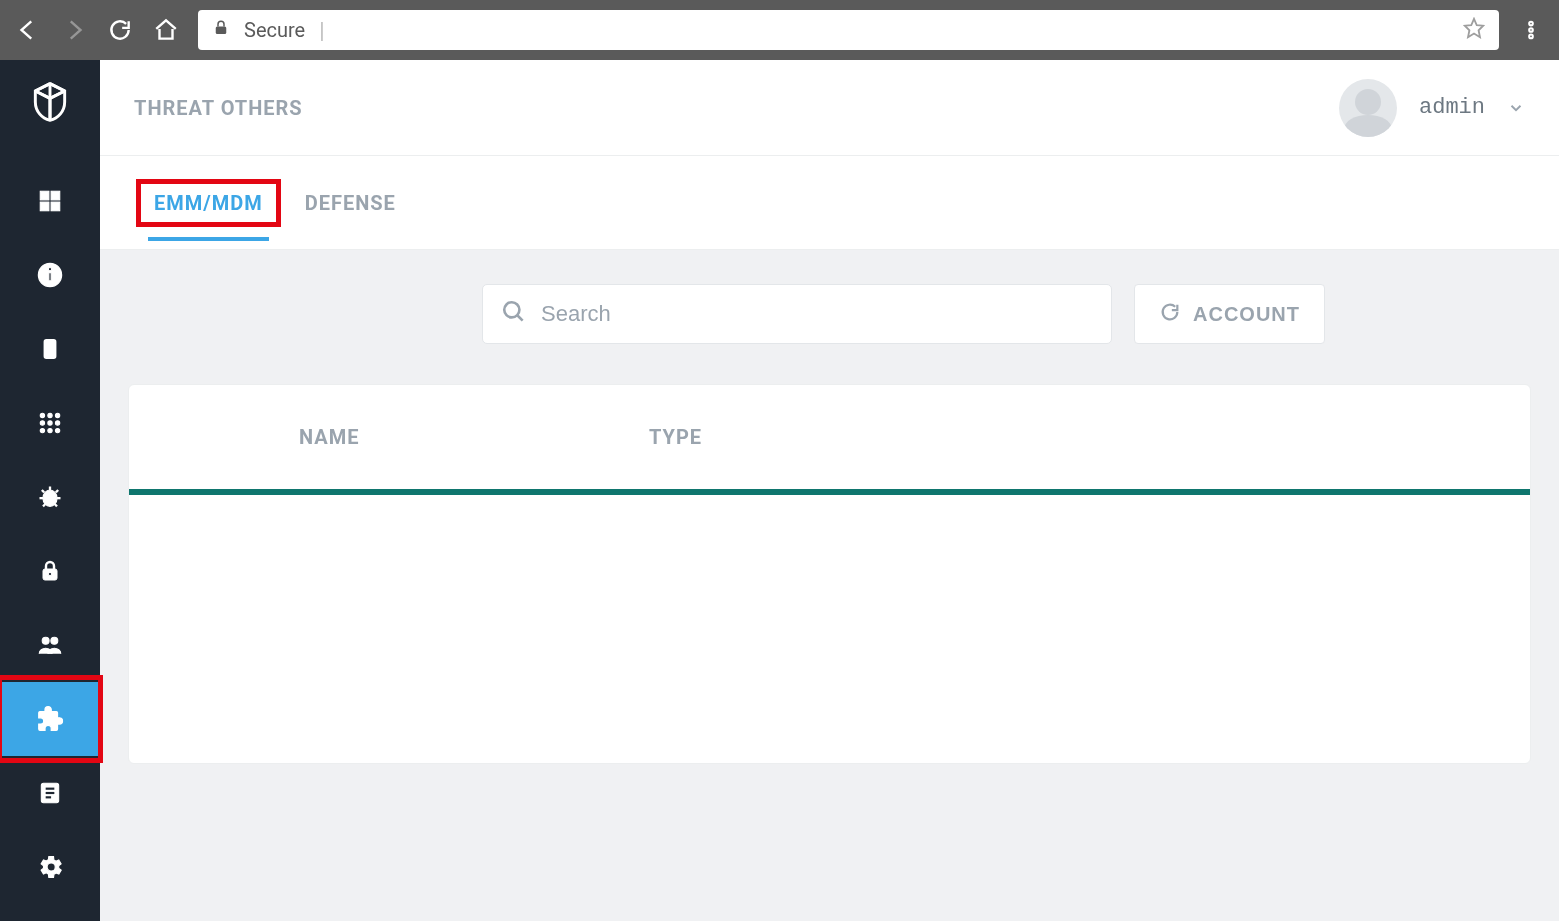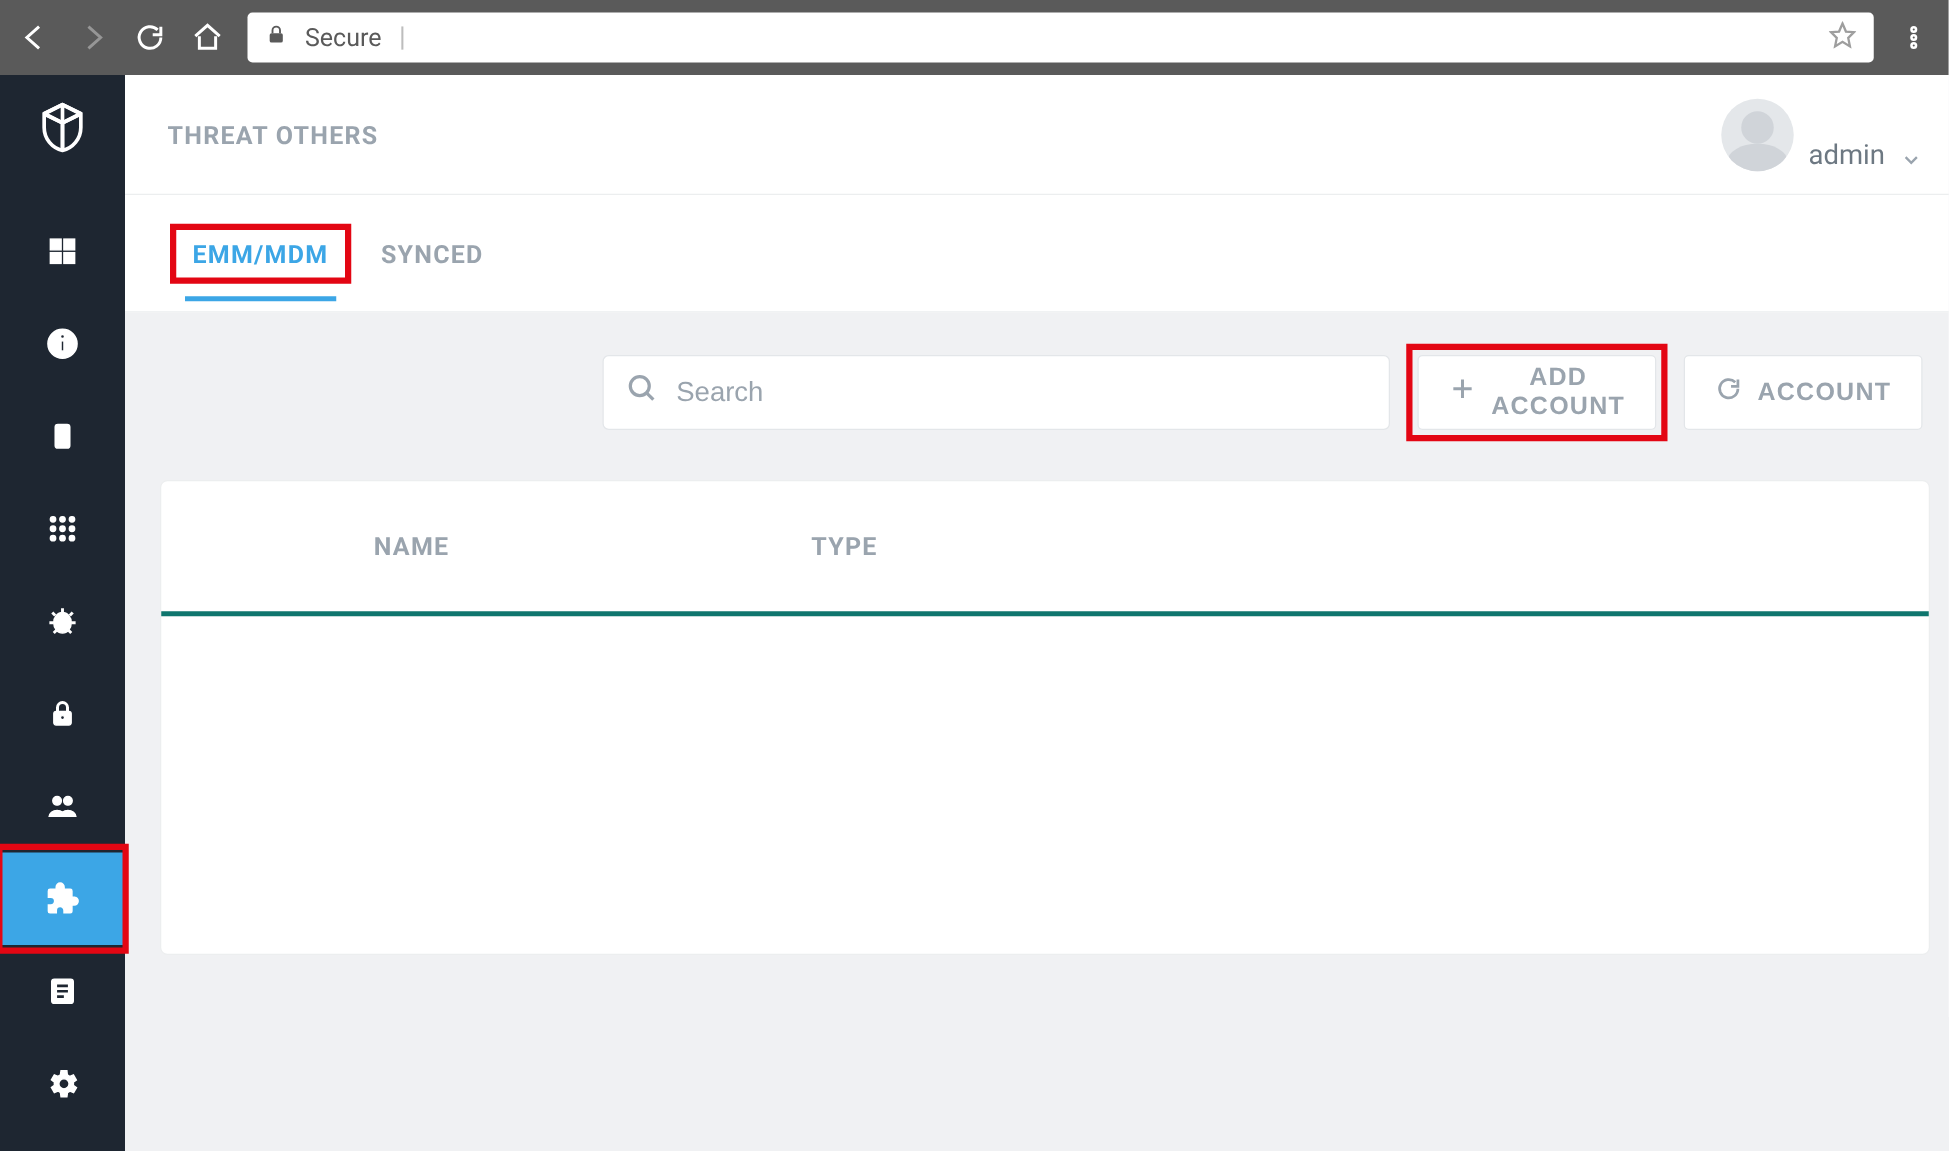--- a/index.html
+++ b/index.html
@@ -65,21 +65,21 @@
   .app-header {
     height: 96px;
     background:#ffffff;
     display:flex;
     align-items:center;
     padding: 0 34px;
     justify-content:space-between;
     border-bottom:1px solid #eceeef;
   }
   .app-title { color:#9aa4ae; font-weight:700; letter-spacing:1px; font-size: 20px; }
-  .user-block { display:flex; align-items:flex-end; gap:12px; }
+  .user-block { display:flex; align-items:center; gap:22px;font-family:Liberation Mono, monospace; }
   .avatar { width:58px; height:58px; border-radius:50%; background:#e4e7ea; position:relative; overflow:hidden;}
   .avatar::before{content:"";position:absolute;width:26px;height:26px;border-radius:50%;background:#d0d4d9;top:10px;left:16px;}
   .avatar::after{content:"";position:absolute;width:48px;height:28px;border-radius:50% 50% 0 0;background:#d0d4d9;bottom:-6px;left:5px;}
   .user-name { color:#6d7882; font-size:22px; }
   .user-caret{ width:18px;height:18px;}
 
   
   .tab-strip {
     height: 94px;
     background:#ffffff;
@@ -142,21 +142,21 @@
     margin: 6px 28px 28px 28px;
     background:#ffffff;
     border:1px solid #eceeef;
     border-radius:6px;
     min-height:380px;
   }
   .table-head {
     display:grid;
     grid-template-columns: 170px 350px 150px 1fr;
     padding: 40px 0;
-    border-bottom:4px solid #0f766e;
+    border-bottom:6px solid #0f766e;
   }
   .th{color:#9aa4ae;font-weight:700;letter-spacing:1px;font-size:20px;}
 
   
   .side-highlight{position:relative;}
   .side-highlight::after{content:"";position:absolute;inset:-7px -3px -7px -3px;border:5px solid #e30613;pointer-events:none;}
 
 </style>
 </head>
 <body>
@@ -325,46 +325,35 @@
               <path d="M6 9l6 6 6-6"></path>
             </svg>
         </span>
       </div>
     </div>
 
     <div class="tab-strip">
       <span class="hl-wrapper">
         <span class="tab active">EMM/MDM</span>
       </span>
-      <span class="tab">SYNCED</span>
+      <span class="tab">DEFENSE</span>
     </div>
 
     <div class="toolbar">
       <div class="spacer-left"></div>
       <div class="search-box">
         <span>
           <svg viewBox="0 0 24 24" width="26" height="26" fill="none" stroke="#9aa4ae" stroke-width="2.4">
               <circle cx="10" cy="10" r="7"></circle>
               <line x1="20" y1="20" x2="15" y2="15"></line>
             </svg>
         </span>
         <input type="text" placeholder="Search" style="">
       </div>
 
-      <span class="hl-wrapper hl-small push-right">
-        <button class="btn">
-          <span>
-            <svg viewBox="0 0 24 24" width="22" height="22" fill="none" stroke="#9aa4ae" stroke-width="2.6">
-                <line x1="12" y1="4" x2="12" y2="20"></line>
-                <line x1="4" y1="12" x2="20" y2="12"></line>
-              </svg>
-          </span>
-          <span>ADD ACCOUNT</span>
-        </button>
-      </span>
 
       <button class="btn">
         <span>
           <svg viewBox="0 0 24 24" width="22" height="22" fill="none" stroke="#9aa4ae" stroke-width="2.4">
               <path d="M20 12a8 8 0 1 1-2.34-5.66"></path>
               <path d="M20 4v6h-6"></path>
             </svg>
         </span>
         <span>ACCOUNT</span>
       </button>

